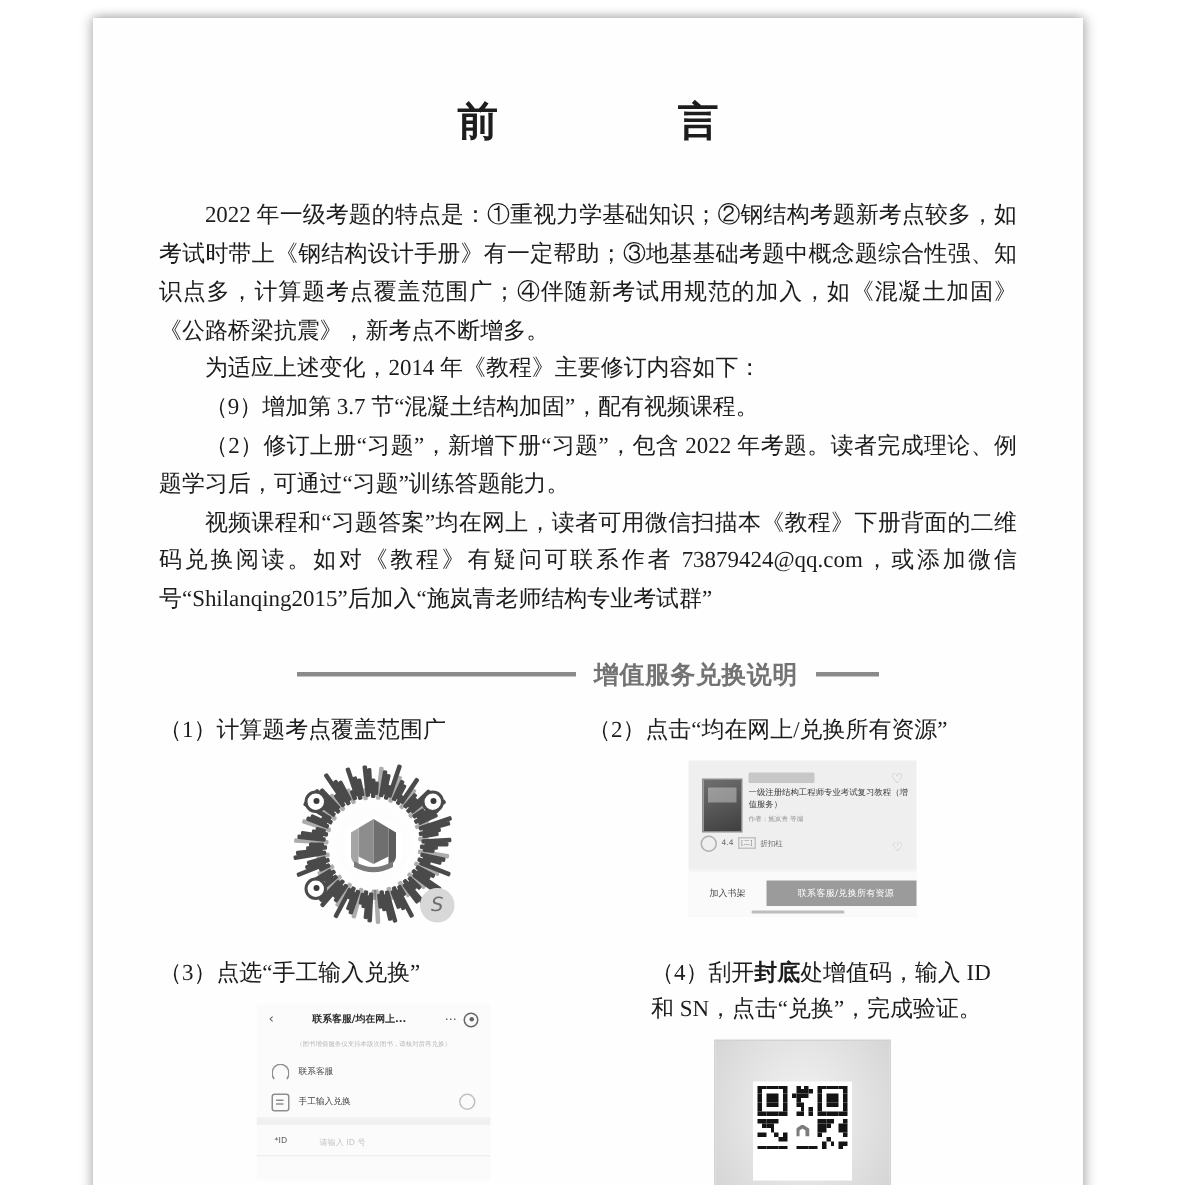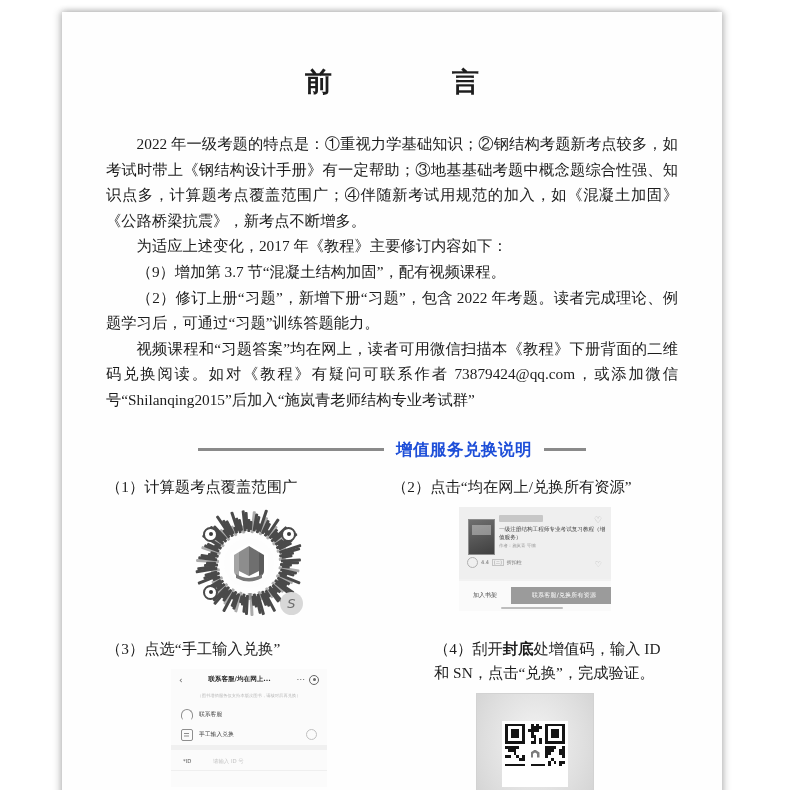--- a/index.html
+++ b/index.html
@@ -85,21 +85,21 @@
   .rule {
     height: 3.5px;
     background: #8a8a8a;
   }
   .rule.left  { width: 186px; margin-right: 12px; }
   .rule.right { width: 42px;  margin-left: 12px; }
   .section-head .head-text {
     font-family: Liberation Sans, sans-serif;
     font-size: 16.5px;
     font-weight: bold;
-    color: #1d4ed8;
+    color: #737373;
     white-space: nowrap;
     letter-spacing: 0.5px;
   }
 
   
   .steps {
     width: 572px;
     margin: 0 auto;
     padding-top: 14px;
     display: grid;
@@ -477,21 +477,21 @@
 <body>
 
 <div id="screen">
   <div class="page">
     <div class="page-inner">
 
       <h1 class="doc-title">前　　言</h1>
 
       <div class="body-text">
         <p>2022 年一级考题的特点是：①重视力学基础知识；②钢结构考题新考点较多，如考试时带上《钢结构设计手册》有一定帮助；③地基基础考题中概念题综合性强、知识点多，计算题考点覆盖范围广；④伴随新考试用规范的加入，如《混凝土加固》《公路桥梁抗震》，新考点不断增多。</p>
-        <p>为适应上述变化，2017 年《教程》主要修订内容如下：</p>
+        <p>为适应上述变化，2014 年《教程》主要修订内容如下：</p>
         <p>（9）增加第 3.7 节“混凝土结构加固”，配有视频课程。</p>
         <p>（2）修订上册“习题”，新增下册“习题”，包含 2022 年考题。读者完成理论、例题学习后，可通过“习题”训练答题能力。</p>
         <p>视频课程和“习题答案”均在网上，读者可用微信扫描本《教程》下册背面的二维码兑换阅读。如对《教程》有疑问可联系作者 73879424@qq.com，或添加微信号“Shilanqing2015”后加入“施岚青老师结构专业考试群”</p>
       </div>
 
       <div class="section-head">
         <span class="rule left"></span>
         <span class="head-text">增值服务兑换说明</span>
         <span class="rule right"></span>
       </div>

